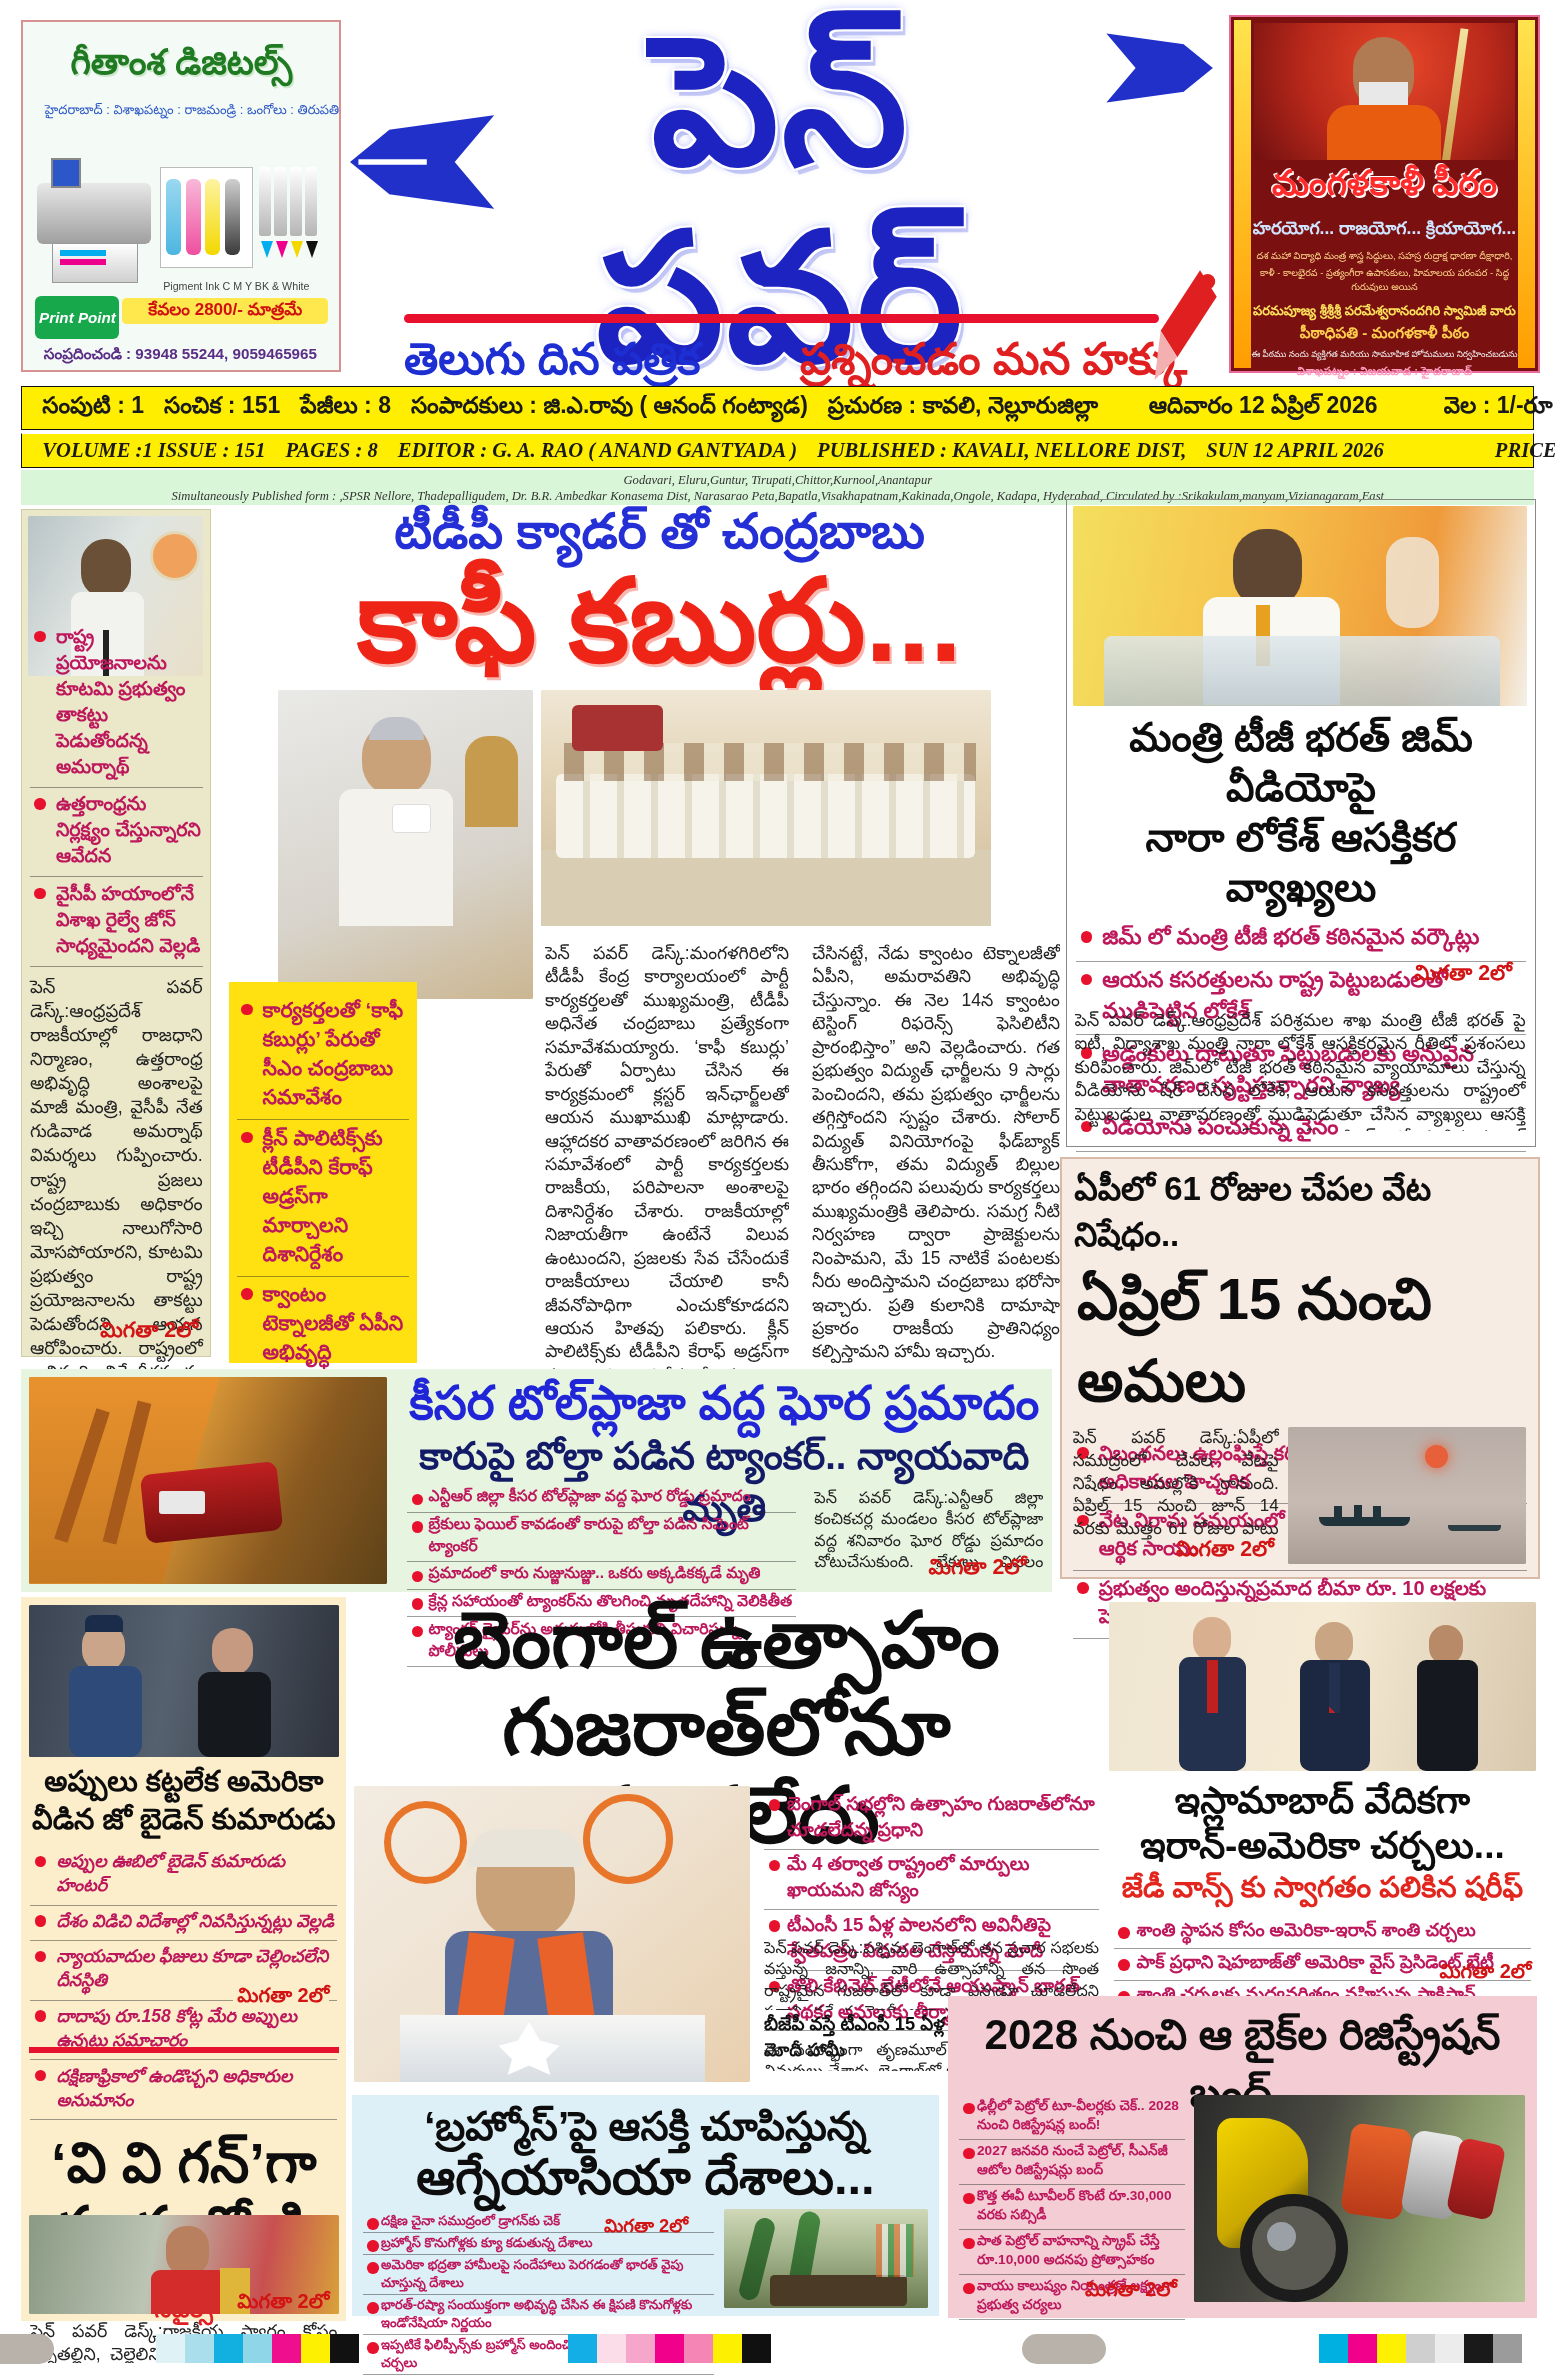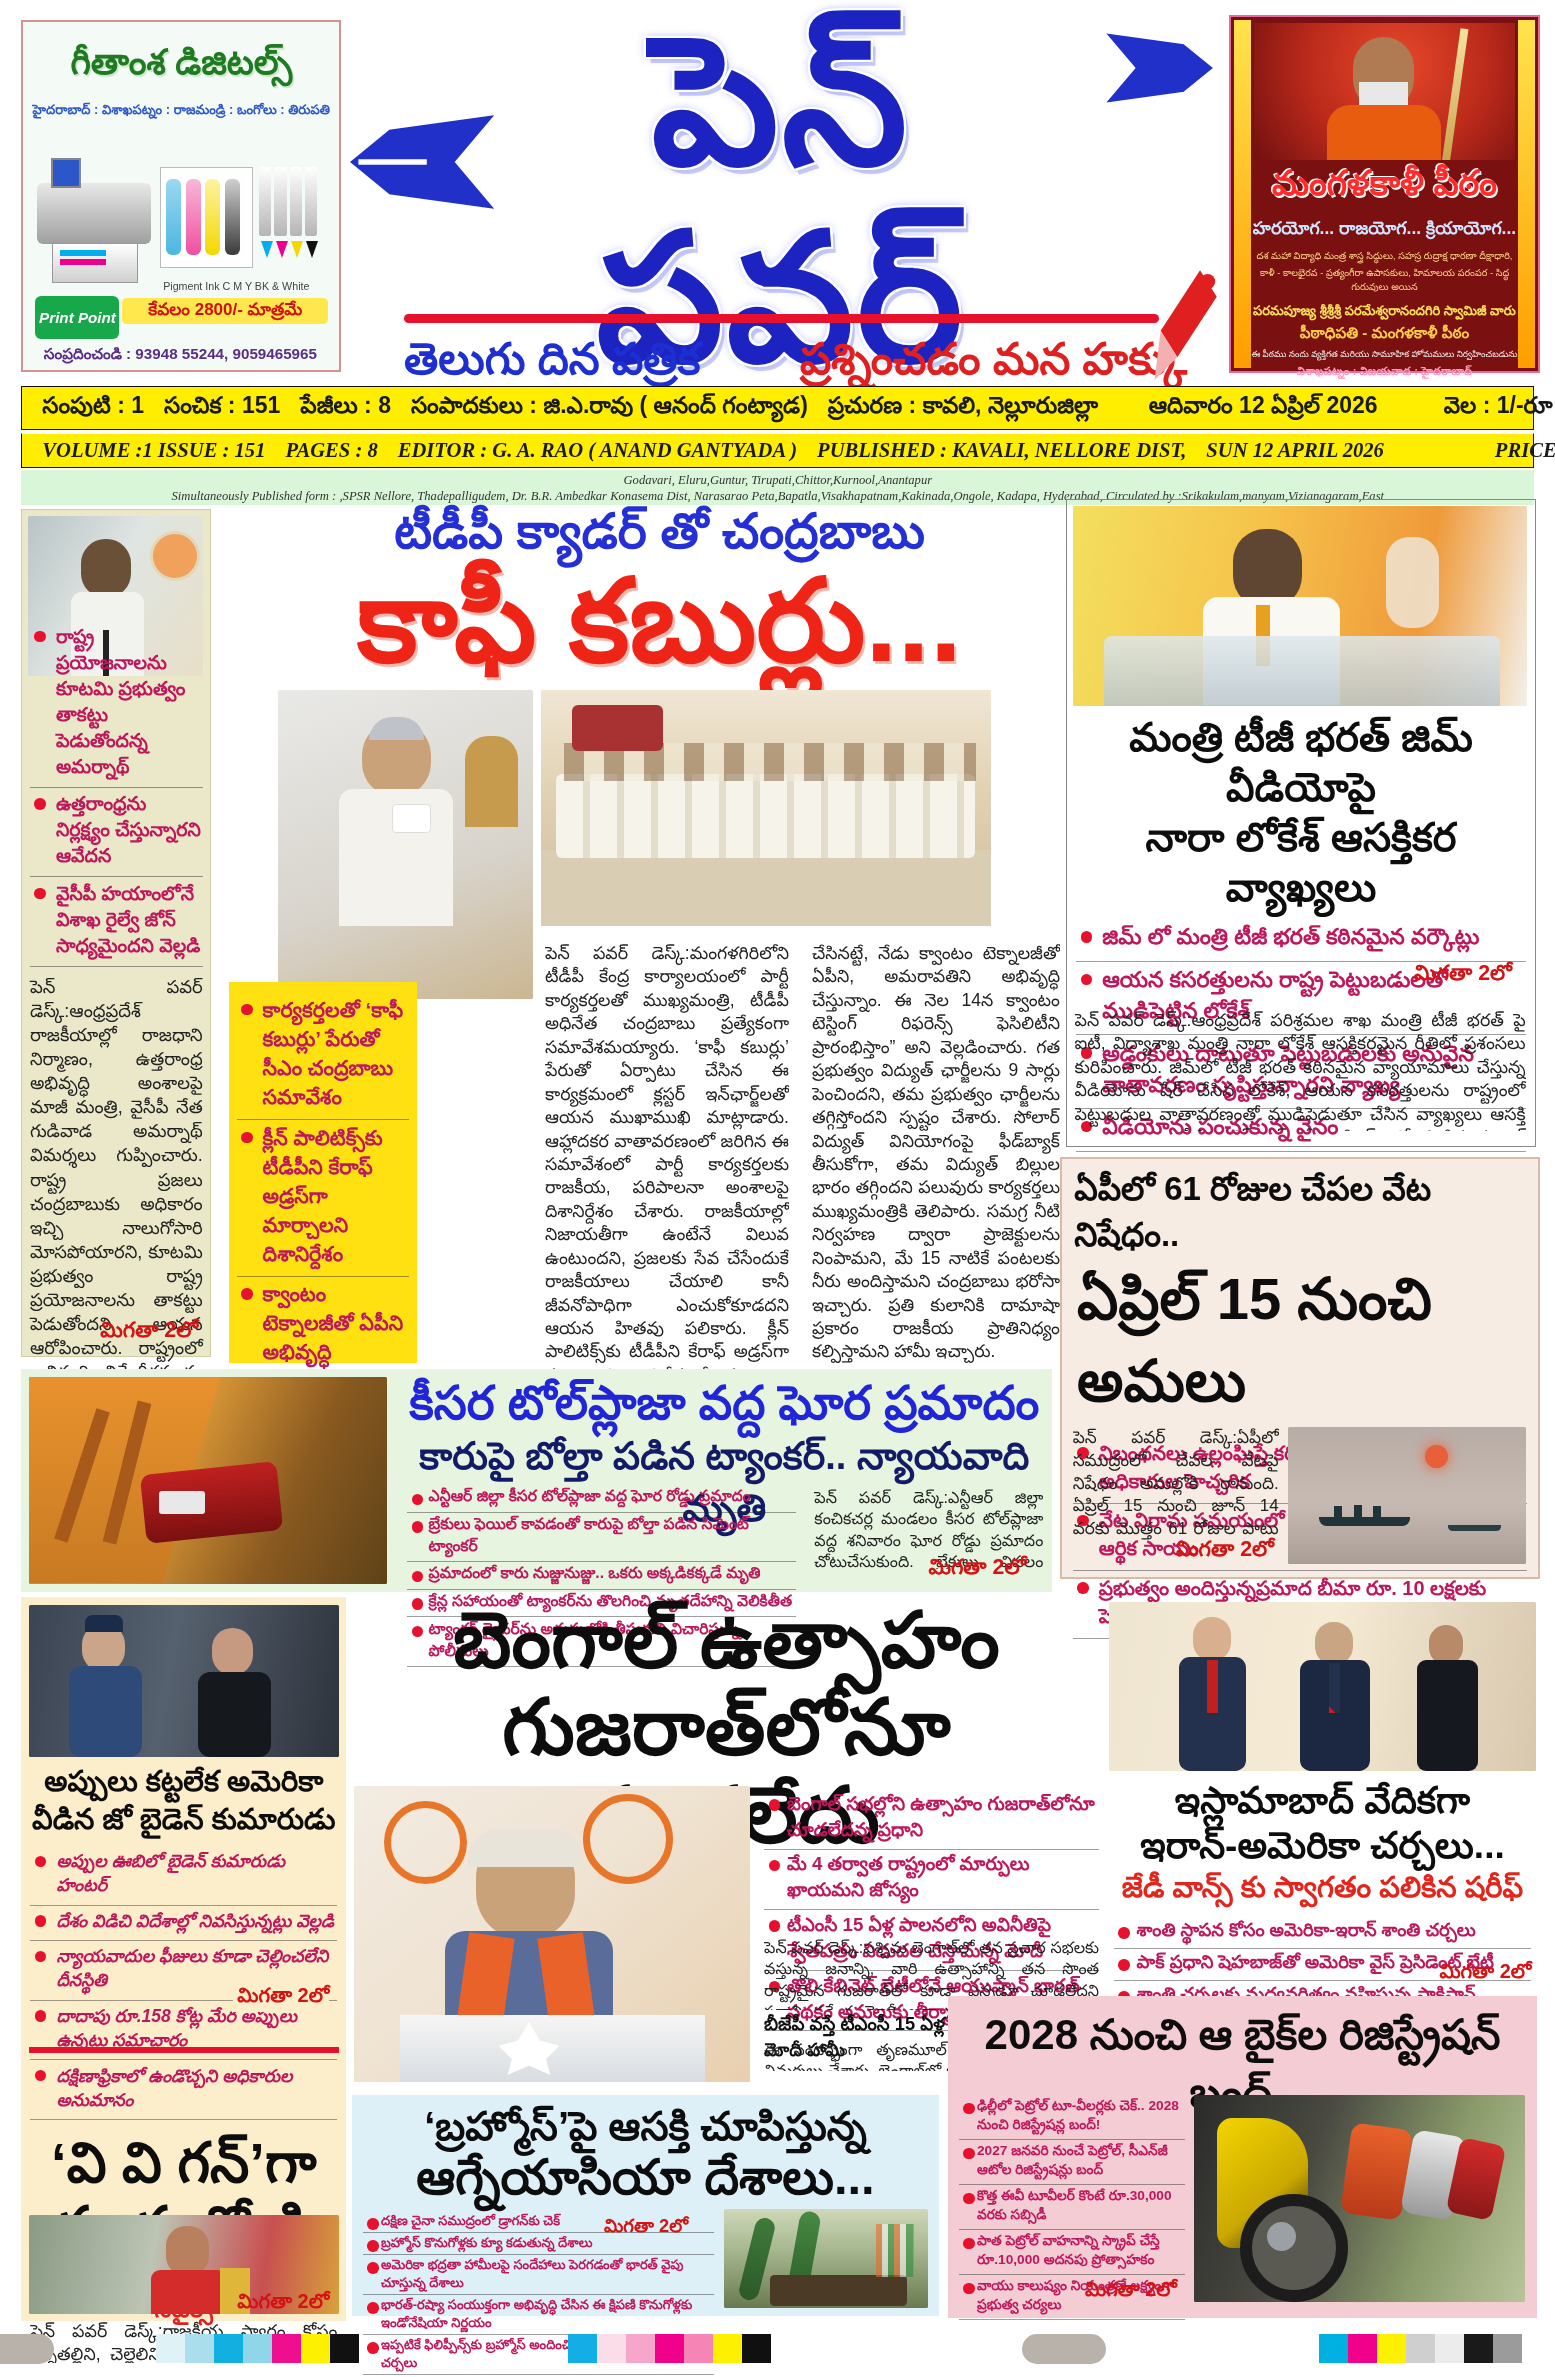--- a/index.html
+++ b/index.html
@@ -34,21 +34,21 @@
   .pink-box{background:#f3ccd4;}
   .h-blk{color:#0d0d0d;font-weight:bold;}
 </style>
 </head>
 <body>
 
 <div class="page">
 
   <div class="abs beige-box" style="left:21.3px;top:20px;width:316px;height:348px;background:#f4fbf6;border:2.3px solid #d89090;">
     <div class="cen" style="margin-top:20px;font-size:35px;font-weight:bold;color:#1f7a22;text-shadow:1.5px 1.5px 0 #cde8cd;">గీతాంశ డిజిటల్స్</div>
-    <div class="cen" style="margin-top:10.7px;font-size:13px;color:#2b57c8;font-weight:bold;">హైదరాబాద్ : విశాఖపట్నం : రాజమండ్రి : ఒంగోలు : తిరుపతి</div>
+    <div class="cen" style="margin-top:10.7px;font-size:13px;color:#2b57c8;font-weight:normal;text-align:right;">హైదరాబాద్ : విశాఖపట్నం : రాజమండ్రి : ఒంగోలు : తిరుపతి</div>
 
     <div class="abs" style="left:13.7px;top:130px;width:114px;height:130px;">
       <div class="abs" style="left:0;top:30.5px;width:114px;height:61px;background:linear-gradient(#e8e8e8,#9f9f9f);border-radius:6.1px;"></div>
       <div class="abs" style="left:13.7px;top:6.1px;width:26px;height:26px;background:#2b57c8;border:2.3px solid #888;"></div>
       <div class="abs" style="left:15.2px;top:91px;width:84px;height:38px;background:linear-gradient(#fff,#cfcfcf);border:0.8px solid #999;"></div>
       <div class="abs" style="left:23px;top:98px;width:46px;height:6.1px;background:#00aeef;"></div>
       <div class="abs" style="left:23px;top:107px;width:46px;height:6.1px;background:#ec008c;"></div>
     </div>
 
     <div class="abs" style="left:137px;top:145px;width:91px;height:99px;border:0.8px solid #bbb;background:#fff;">

